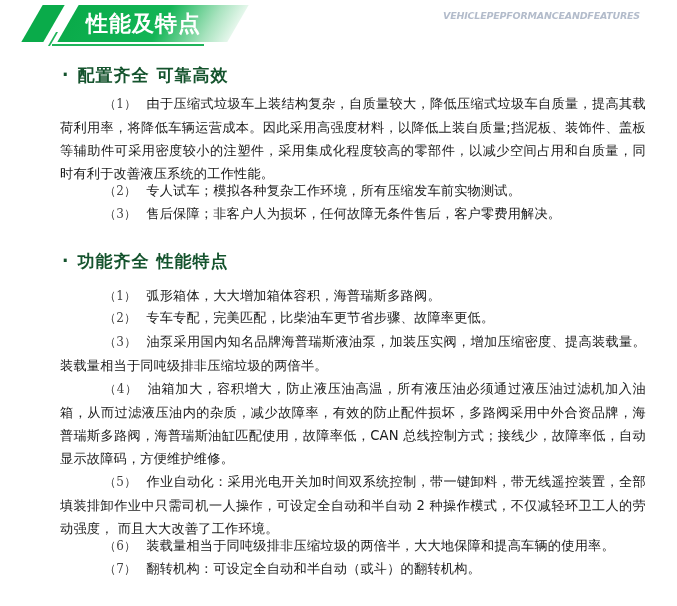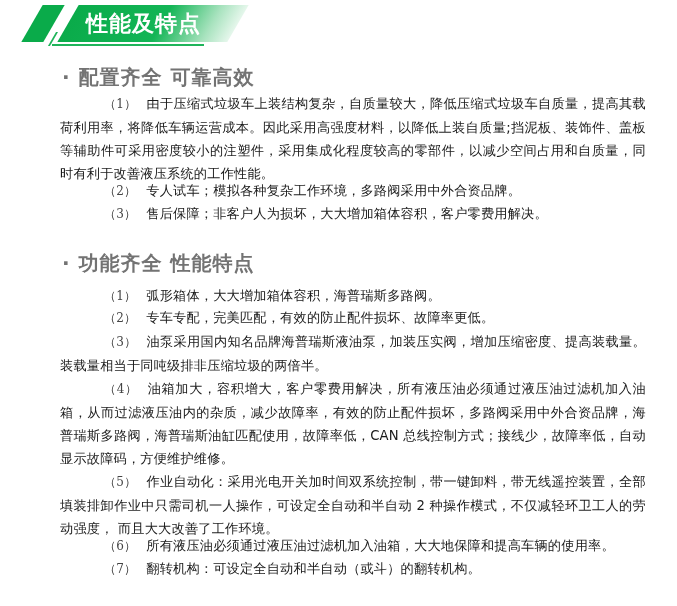--- a/index.html
+++ b/index.html
@@ -27,74 +27,75 @@
   }
   .banner-title {
     position: absolute; left: 86px; top: 9px; font-size: 22px; font-weight: bold;
     color: #ffffff; letter-spacing: 1px; line-height: 30px;
   }
   .subtitle-en {
     position: absolute; left: 443px; top: 10px; font-size: 9.5px; font-weight: bold;
     font-style: italic; color: #b3bccb; letter-spacing: -0.2px;
   }
   .section-heading {
-    position: absolute; left: 62px; font-size: 20px; font-weight: bold; color: #737373;
+    position: absolute; left: 62px; font-size: 17px; font-weight: bold; color: #14532d;
     letter-spacing: 1px; white-space: nowrap;
   }
   .section-heading .dot { margin-right: 8px; }
   .para {
     position: absolute; left: 60px; width: 586px; font-size: 13.2px; line-height: 23px;
     color: #1a1a1a; text-align: justify; letter-spacing: 0.2px;
   }
   .para .num { color: #444; margin-right: 10px; font-family: "DejaVu Serif", serif; font-size: 12px; }
   .indent { text-indent: 44px; }
   .indent-small { padding-left: 44px; }
 </style>
 </head>
 <body>
 
 <div class="banner">
   <div class="stripe"></div>
   <div class="main-banner"></div>
   <div class="under-slant"></div>
   <div class="underline-line"></div>
   <div class="banner-title">性能及特点</div>
+  <div class="subtitle-en">VEHICLEPEPFORMANCEANDFEATURES</div>
 </div>
 
 <div class="section-heading" style="top:64px;">
   <span class="dot">·</span><span>配置齐全 可靠高效</span>
 </div>
 
 <div class="para indent" style="top:92px;">
   <span class="num">（1）</span><span>由于压缩式垃圾车上装结构复杂，自质量较大，降低压缩式垃圾车自质量，提高其载荷利用率，将降低车辆运营成本。因此采用高强度材料，以降低上装自质量;挡泥板、装饰件、盖板等辅助件可采用密度较小的注塑件，采用集成化程度较高的零部件，以减少空间占用和自质量，同时有利于改善液压系统的工作性能。</span>
 </div>
 <div class="para indent-small" style="top:179px;">
-  <span class="num">（2）</span><span>专人试车；模拟各种复杂工作环境，多路阀采用中外合资品牌。</span>
+  <span class="num">（2）</span><span>专人试车；模拟各种复杂工作环境，所有压缩发车前实物测试。</span>
 </div>
 <div class="para indent-small" style="top:202px;">
-  <span class="num">（3）</span><span>售后保障；非客户人为损坏，大大增加箱体容积，客户零费用解决。</span>
+  <span class="num">（3）</span><span>售后保障；非客户人为损坏，任何故障无条件售后，客户零费用解决。</span>
 </div>
 
 <div class="section-heading" style="top:250px;">
   <span class="dot">·</span><span>功能齐全 性能特点</span>
 </div>
 
 <div class="para indent-small" style="top:284px;">
   <span class="num">（1）</span><span>弧形箱体，大大增加箱体容积，海普瑞斯多路阀。</span>
 </div>
 <div class="para indent-small" style="top:306px;">
-  <span class="num">（2）</span><span>专车专配，完美匹配，有效的防止配件损坏、故障率更低。</span>
+  <span class="num">（2）</span><span>专车专配，完美匹配，比柴油车更节省步骤、故障率更低。</span>
 </div>
 <div class="para indent" style="top:330px;">
   <span class="num">（3）</span><span>油泵采用国内知名品牌海普瑞斯液油泵，加装压实阀，增加压缩密度、提高装载量。 装载量相当于同吨级排非压缩垃圾的两倍半。</span>
 </div>
 <div class="para indent" style="top:377px;">
-  <span class="num">（4）</span><span>油箱加大，容积增大，客户零费用解决，所有液压油必须通过液压油过滤机加入油箱，从而过滤液压油内的杂质，减少故障率，有效的防止配件损坏，多路阀采用中外合资品牌，海普瑞斯多路阀，海普瑞斯油缸匹配使用，故障率低，CAN 总线控制方式；接线少，故障率低，自动显示故障码，方便维护维修。</span>
+  <span class="num">（4）</span><span>油箱加大，容积增大，防止液压油高温，所有液压油必须通过液压油过滤机加入油箱，从而过滤液压油内的杂质，减少故障率，有效的防止配件损坏，多路阀采用中外合资品牌，海普瑞斯多路阀，海普瑞斯油缸匹配使用，故障率低，CAN 总线控制方式；接线少，故障率低，自动显示故障码，方便维护维修。</span>
 </div>
 <div class="para indent" style="top:470px;">
   <span class="num">（5）</span><span>作业自动化：采用光电开关加时间双系统控制，带一键卸料，带无线遥控装置，全部填装排卸作业中只需司机一人操作，可设定全自动和半自动 2 种操作模式，不仅减轻环卫工人的劳动强度， 而且大大改善了工作环境。</span>
 </div>
 <div class="para indent-small" style="top:534px;">
-  <span class="num">（6）</span><span>所有液压油必须通过液压油过滤机加入油箱，大大地保障和提高车辆的使用率。</span>
+  <span class="num">（6）</span><span>装载量相当于同吨级排非压缩垃圾的两倍半，大大地保障和提高车辆的使用率。</span>
 </div>
 <div class="para indent-small" style="top:557px;">
   <span class="num">（7）</span><span>翻转机构：可设定全自动和半自动（或斗）的翻转机构。</span>
 </div>
 
 </body></html>

